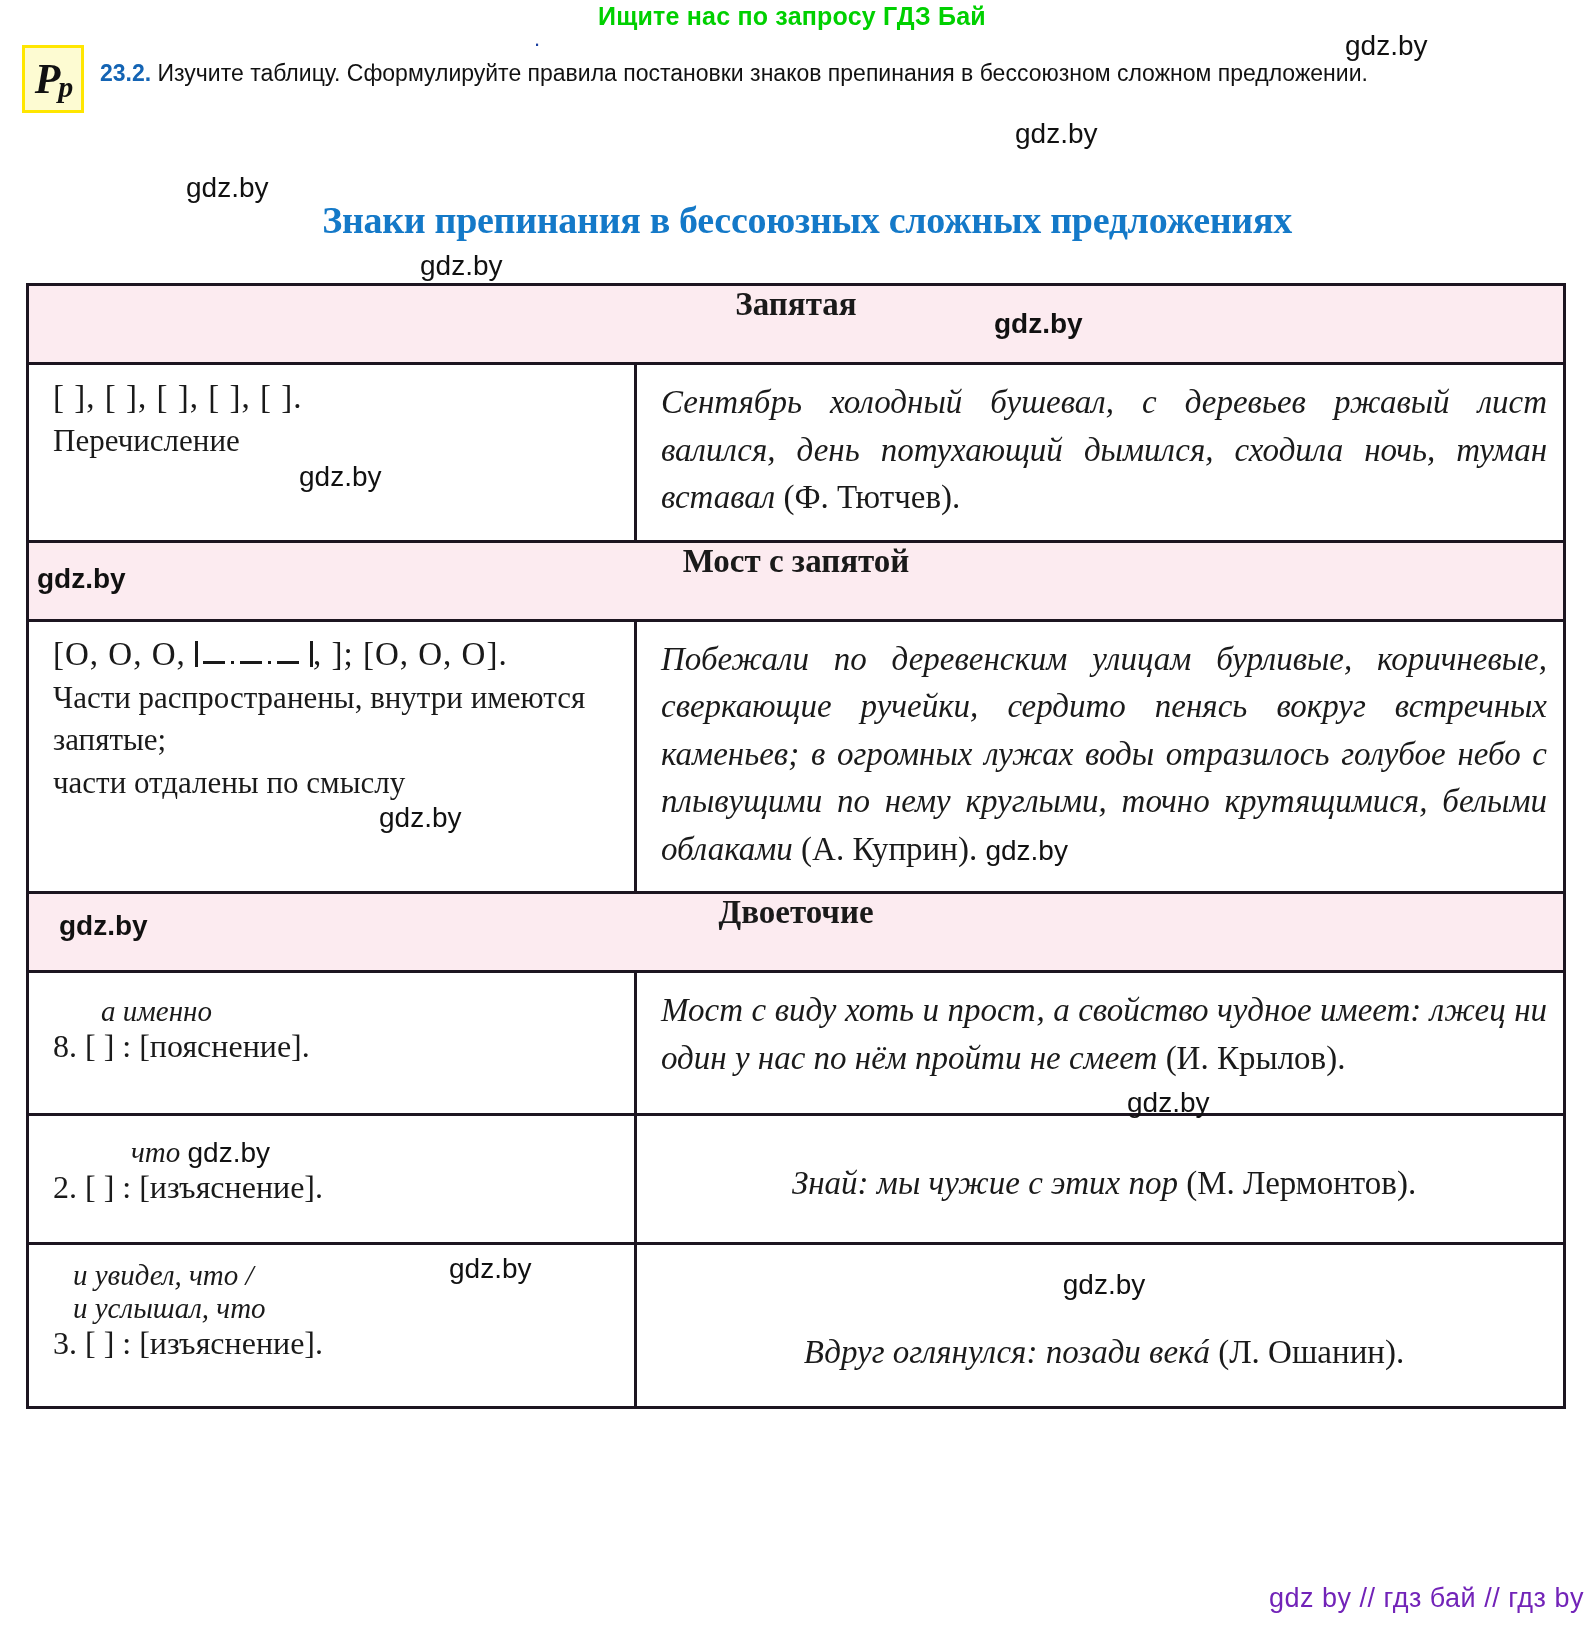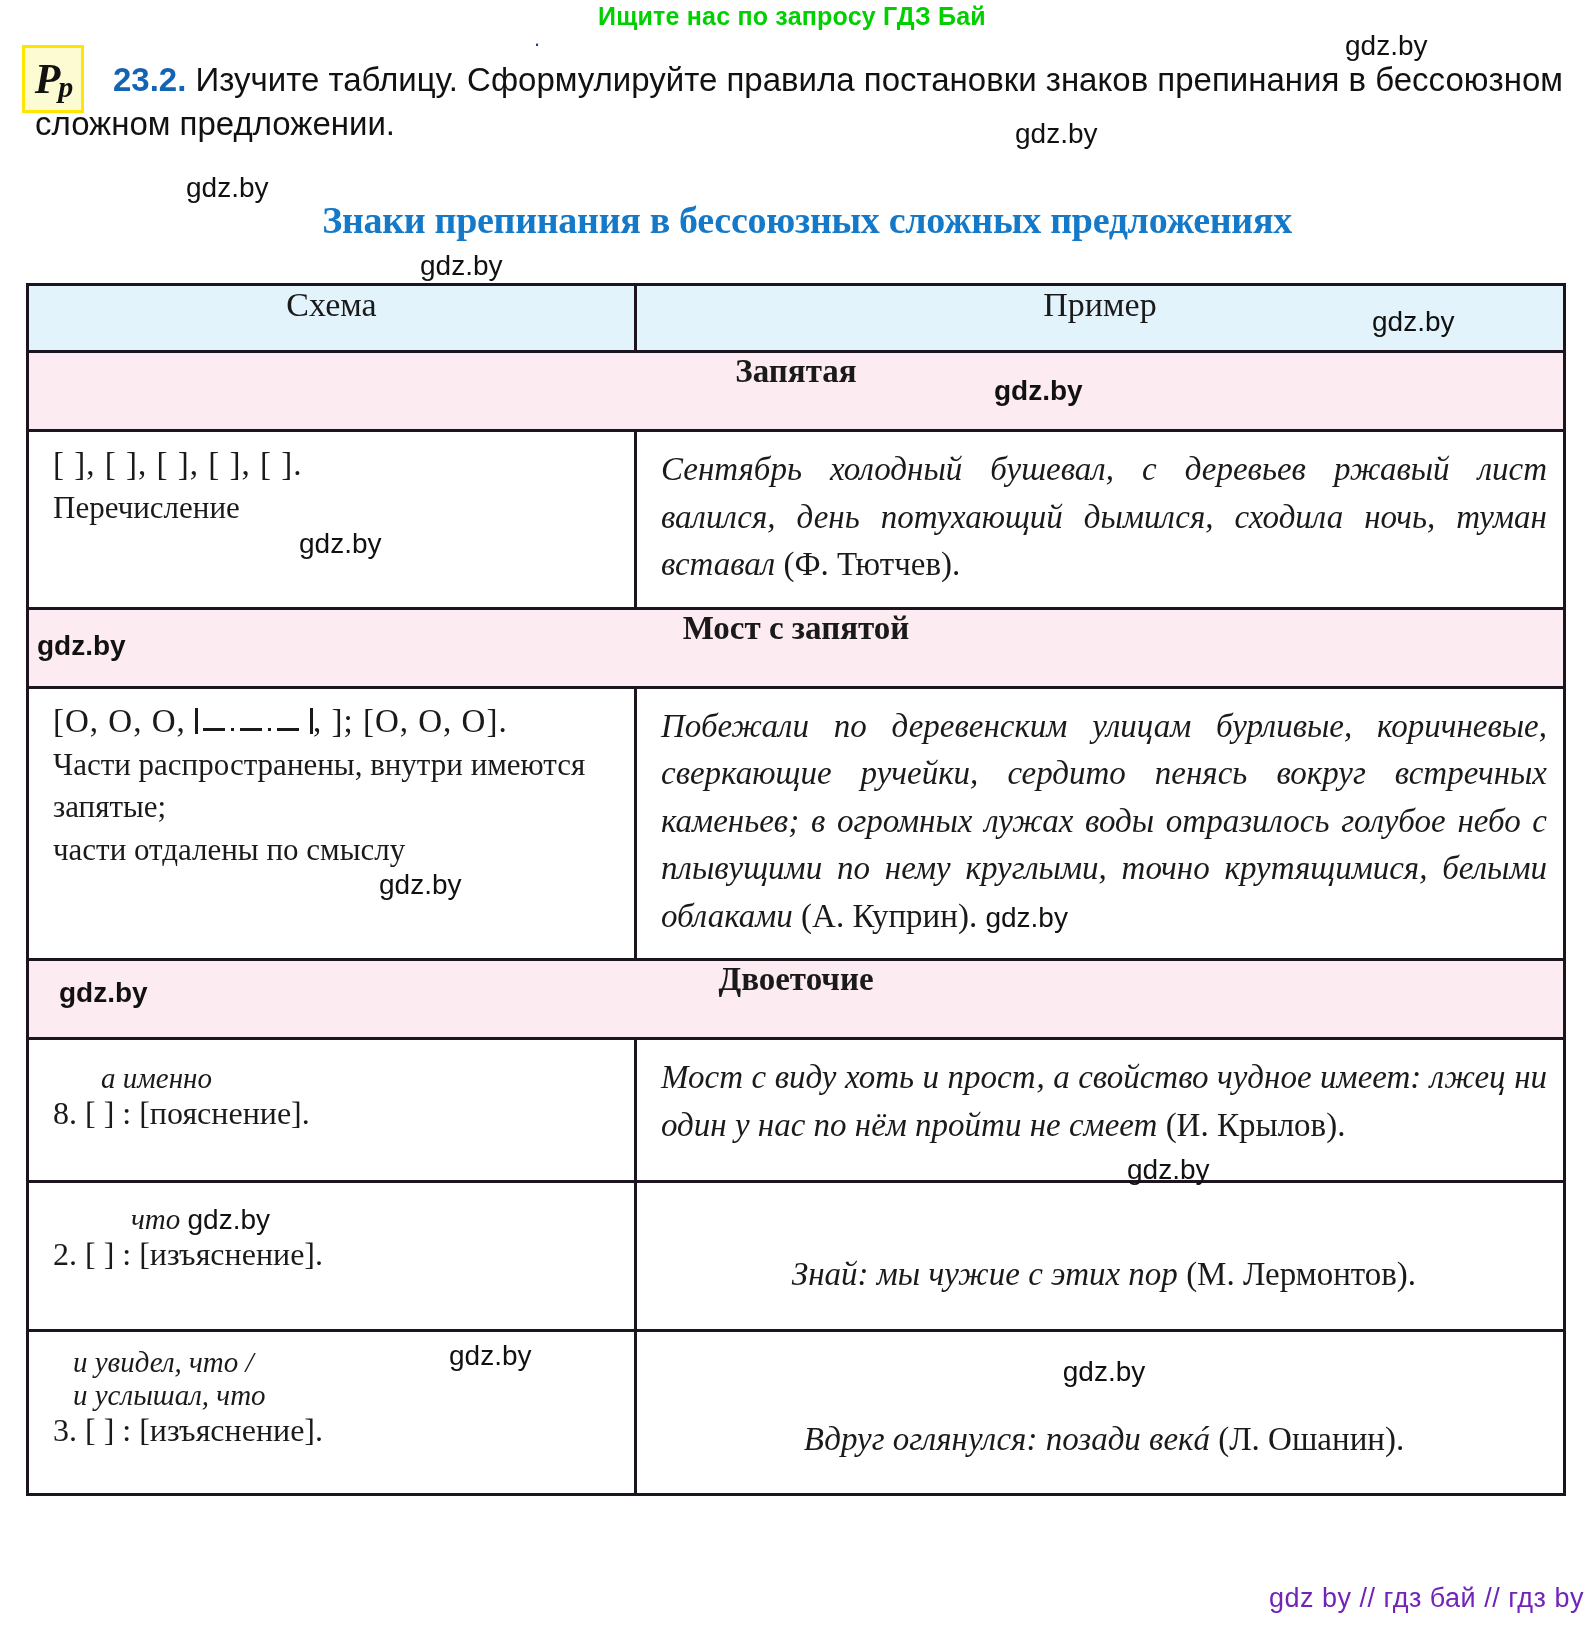--- a/index.html
+++ b/index.html
@@ -62,25 +62,24 @@
   }
   .task-icon .big { font-size: 42px; }
   .task-icon .small { font-size: 30px; position: relative; top: 8px; }
 
   .task-text {
     position: absolute;
     left: 22px;
     top: 58px;
     width: 1540px;
     font-family: "Liberation Sans", sans-serif;
-    font-size: 33px;
+    font-size: 23px;
     line-height: 1.34;
     color: #111111;
     text-indent: 78px;
-    margin-left: 13px;
   }
   .task-num {
     font-weight: bold;
     color: #1464b4;
   }
 
   
   .table-title {
     position: absolute;
     left: 15px;
@@ -265,27 +264,20 @@
 
 <div class="wm" style="left:420px; top:250px;">gdz.by</div>
 
 <table class="punct-table">
   <colgroup>
     <col class="col-schema">
     <col class="col-example">
   </colgroup>
 
   <tbody>
-      <tr>
-    <td class="hdr-cell">Схема</td>
-    <td class="hdr-cell">
-      <span>Пример</span>
-      <span class="wm" style="left:735px; top:20px; position:absolute;">gdz.by</span>
-    </td>
-  </tr>
 
   <tr>
     <td class="section-cell" colspan="2">
       <span>Запятая</span>
       <span class="wm" style="left:965px; top:22px; position:absolute;">gdz.by</span>
     </td>
   </tr>
   <tr>
     <td>
       <div class="cell-pad">
@@ -352,21 +344,21 @@
 
   <tr>
     <td>
       <div class="cell-pad" style="padding-top:20px;">
         <div class="hint-word" style="padding-left:78px;"><span>что</span> <span class="wm-inline">gdz.by</span></div>
         <div class="numbered-schema">2. [   ] : [изъяснение].</div>
         <div style="height:18px;"></div>
       </div>
     </td>
     <td>
-      <div class="cell-pad" style="padding-top:68px;">
+      <div class="cell-pad" style="padding-top:44px;">
         <div class="example-text example-center"><span>Знай: мы чужие с этих пор</span> <span class="author">(М. Лермонтов).</span></div>
       </div>
     </td>
   </tr>
 
   <tr>
     <td>
       <div class="cell-pad" style="">
         <div class="hint-word" style="padding-left:20px;"><span>и увидел, что /</span></div>
         <div class="wm" style="left:420px; top:8px;">gdz.by</div>

